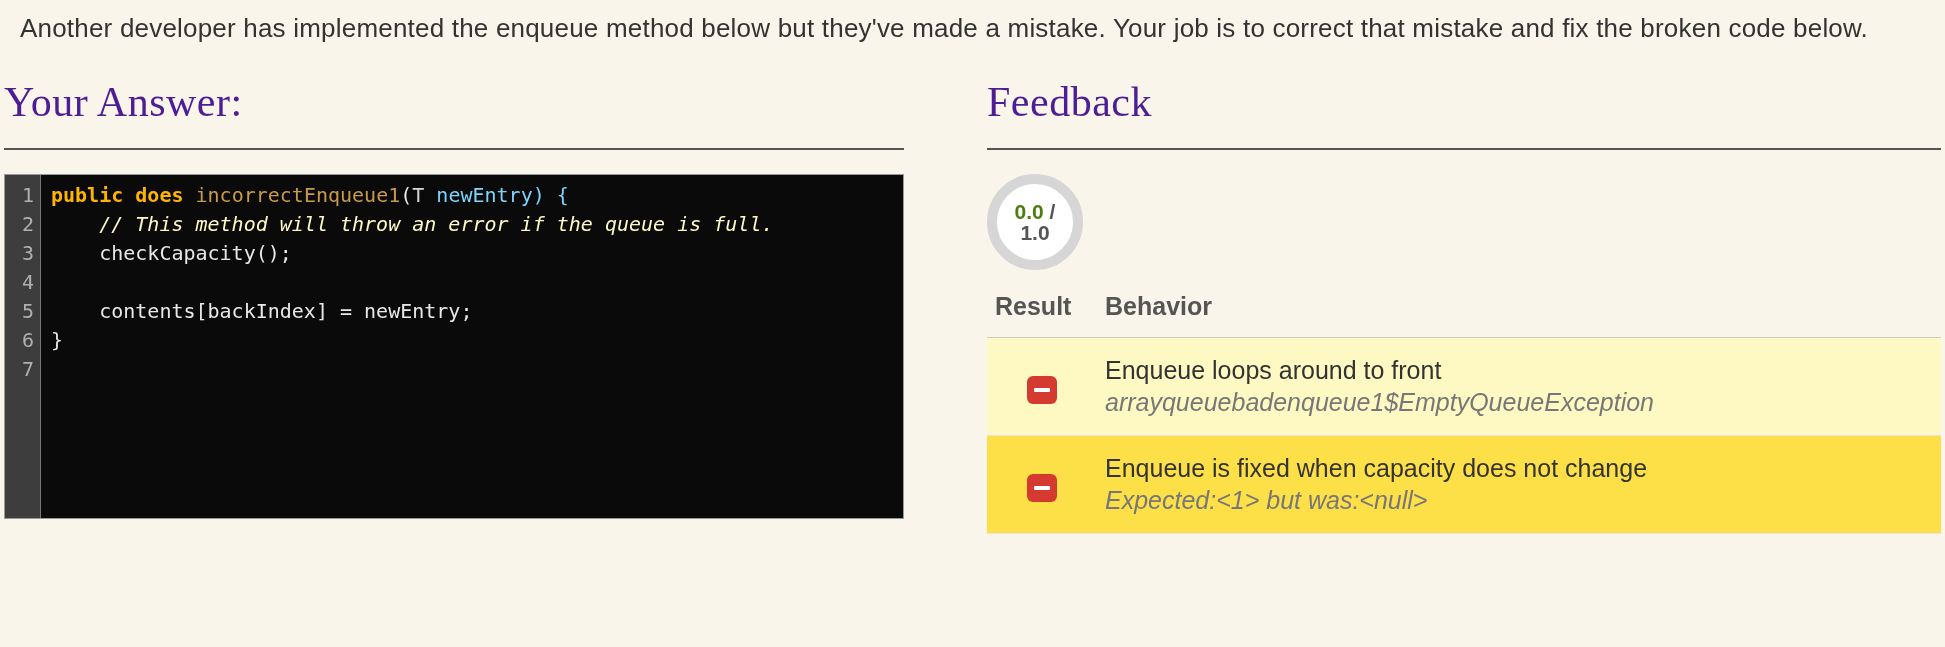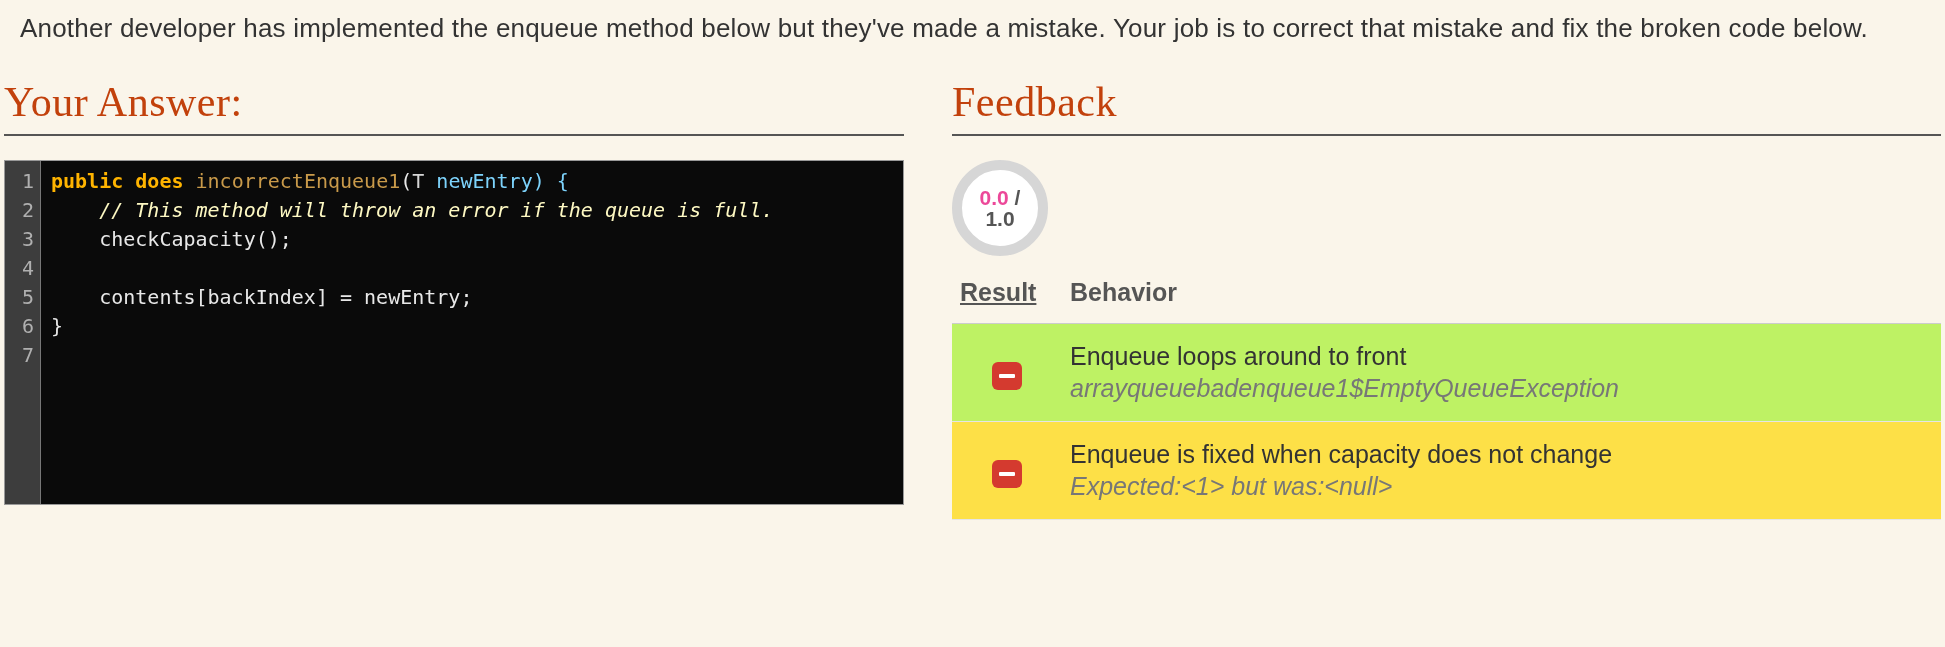--- a/index.html
+++ b/index.html
@@ -25,28 +25,29 @@
     .columns {
       display: flex;
       gap: 48px;
     }
     .left-col {
       flex: 0 0 900px;
     }
     .right-col {
       flex: 1;
       min-width: 0;
+      margin-left: 35px;
     }
     h2.section-heading {
       font-family: Georgia, "Times New Roman", serif;
       font-size: 42px;
       font-weight: 400;
-      color: #c2410c;
+      color: #4c1d95;
       border-bottom: 2px solid #555;
-      padding-bottom: 8px;
+      padding-bottom: 22px;
       margin-bottom: 24px;
       letter-spacing: 0.5px;
     }
     
     .code-editor {
       display: flex;
       background: #0a0a0a;
       border: 1px solid #999;
       height: 345px;
       font-family: "Menlo", "Consolas", monospace;
@@ -87,21 +88,21 @@
       margin: 0 0 10px 0;
     }
     .score-badge .inner {
       font-weight: 700;
       font-size: 21px;
       color: #555;
       line-height: 1.0;
       text-align: center;
     }
     .score-badge .earned {
-      color: #ec4899;
+      color: #4d7c0f;
     }
     
     .fb-table {
       width: 100%;
       border-collapse: collapse;
       background: #fff;
     }
     .fb-table th {
       text-align: left;
       font-size: 25px;
@@ -110,38 +111,38 @@
       padding: 12px 8px 16px 8px;
       border-bottom: 1px solid #ccc;
       background: #faf5ea;
     }
     .fb-table td {
       padding: 16px 8px;
       border-bottom: 1px solid #e5e5e5;
       vertical-align: middle;
       font-size: 25px;
     }
-    .fb-table tr.row-alt td { background: #bef264; }
+    .fb-table tr.row-alt td { background: #fef9c3; }
     .fb-table tr.row-plain td { background: #fde047; }
     .result-icon {
       display: inline-flex;
       align-items: center;
       justify-content: center;
       width: 30px;
       height: 28px;
       border-radius: 6px;
       background: #d43a2f;
       color: #fff;
       font-weight: 900;
       font-size: 22px;
       line-height: 1;
     }
     .behavior-title { color: #333; line-height: 1.3; }
     .behavior-detail { color: #777; font-style: italic; line-height: 1.3; }
-    .result-cell { width: 110px; text-align: center; text-decoration: underline; }
+    .result-cell { width: 110px; text-align: center; }
   </style>
 </head>
 <body>
 
 <div class="container">
   <p class="prompt-text">Another developer has implemented the enqueue method below but they've made a mistake. Your job is to correct that mistake and fix the broken code below.</p>
 
   <div class="columns">
 
     <div class="left-col">

